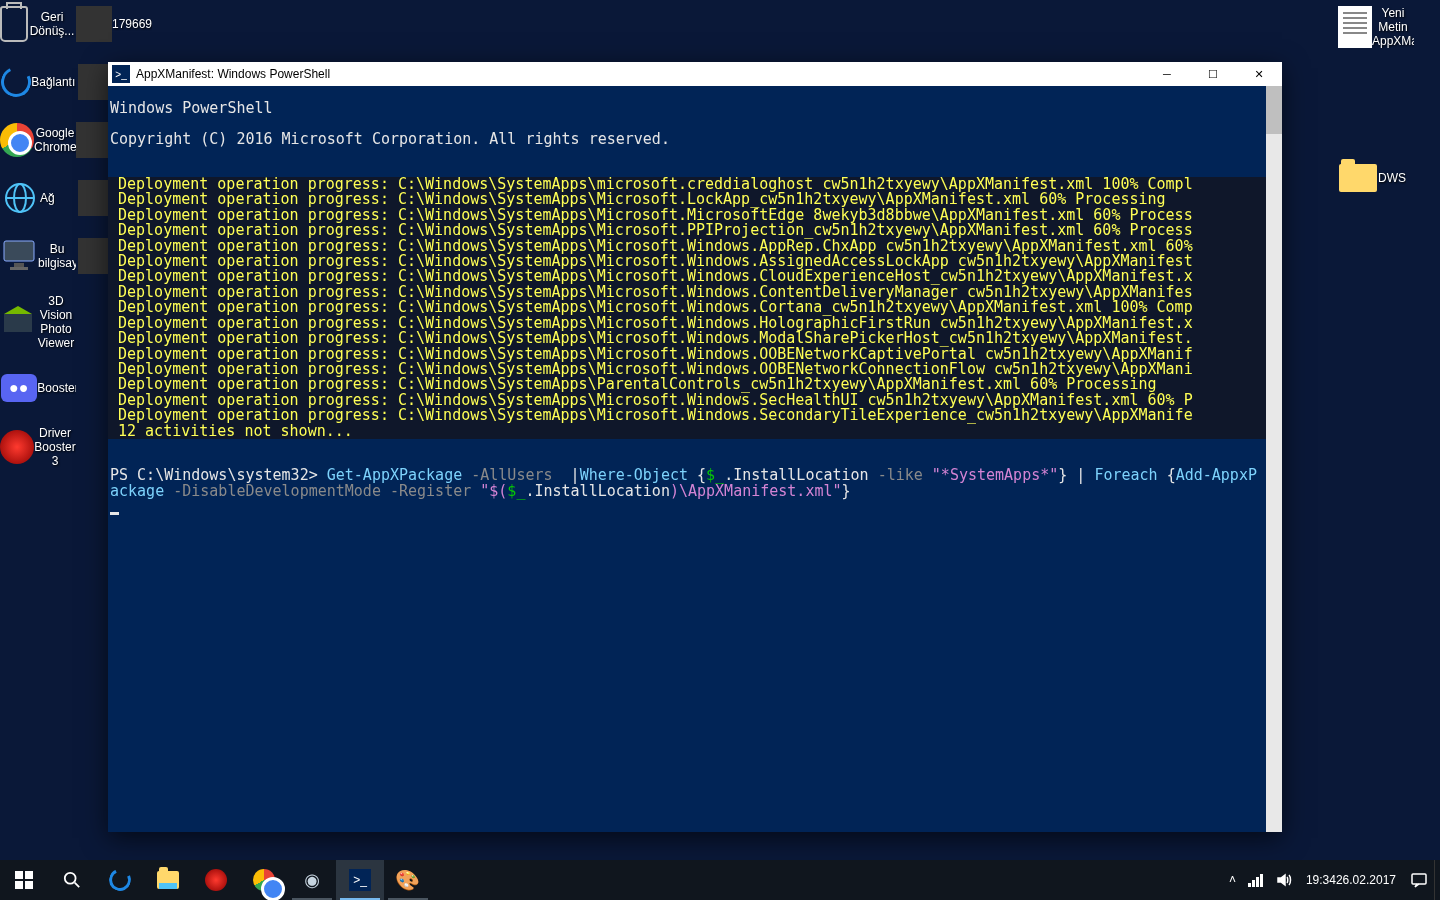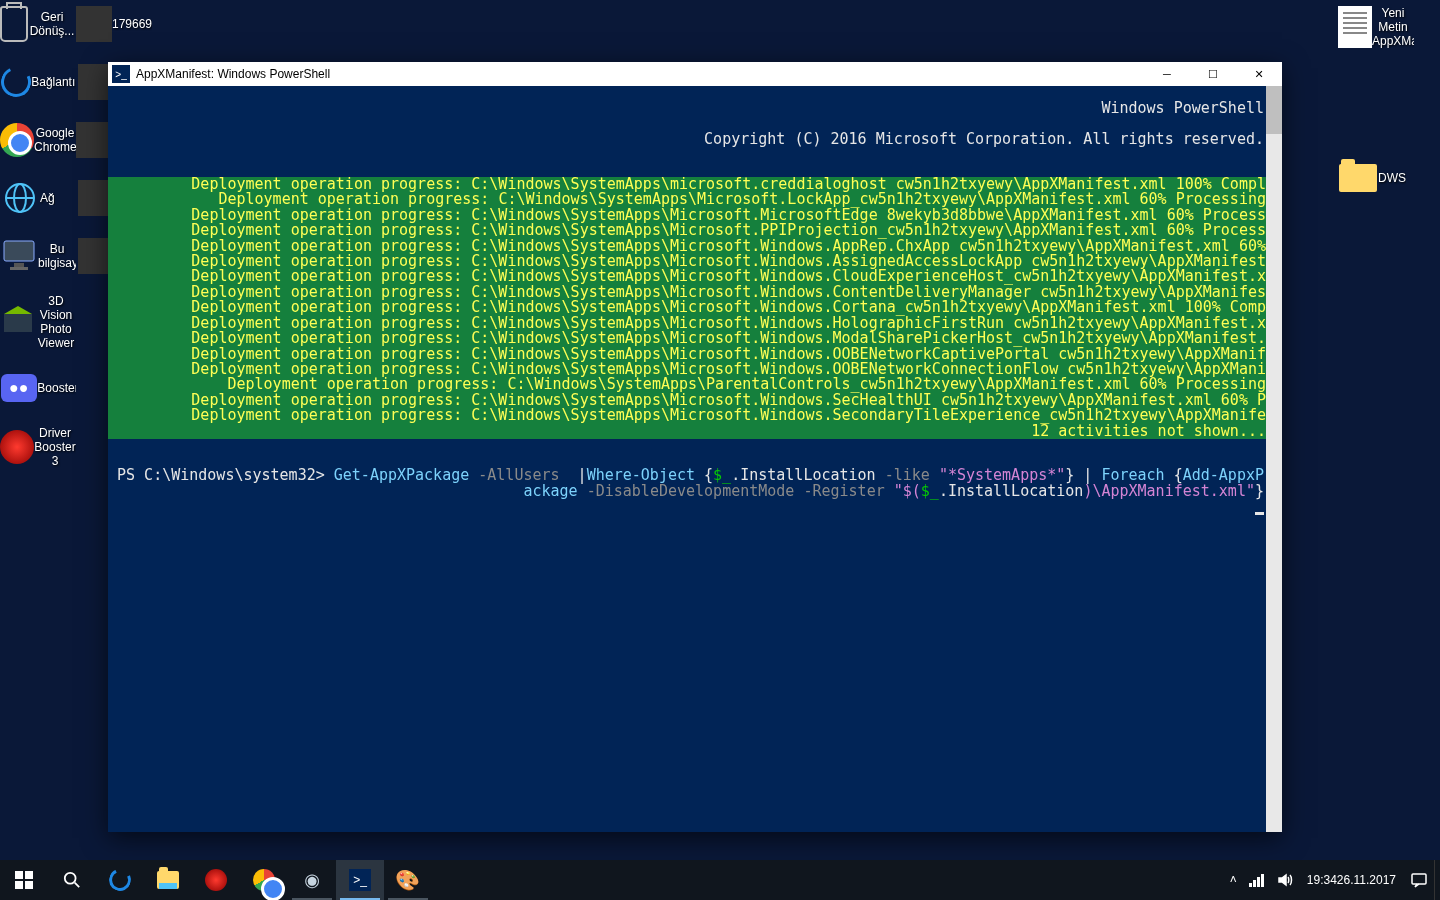--- a/index.html
+++ b/index.html
@@ -24,23 +24,23 @@
 
 
 .pswin { position:absolute; left:108px; top:62px; width:1174px; height:770px; background:#012456; box-shadow:0 6px 24px rgba(0,0,0,.6); display:flex; flex-direction:column; }
 .titlebar { height:24px; background:#fff; display:flex; align-items:center; font-size:12px; color:#000; }
 .titlebar .ticon { width:18px; height:18px; margin:0 6px 0 4px; background:#012456; display:flex; align-items:center; justify-content:center; color:#fff; font-size:10px; }
 .titlebar .ttext { flex:1; }
 .titlebar .tbtn { width:46px; height:24px; display:flex; align-items:center; justify-content:center; font-size:11px; }
 .psbody { flex:1; position:relative; overflow:hidden; }
 .scrolltrack{position:absolute;right:0;top:0;bottom:0;width:16px;background:#e8e8e8;}
 .scrollthumb{position:absolute;right:0;top:0;width:16px;height:48px;background:#bfbfbf;}
-.pscontent{position:absolute;left:0;top:0;right:16px;font-family:Consolas,"Lucida Console",monospace;font-size:15px;line-height:15.4px;color:#eee;white-space:pre;overflow:hidden;text-align:right;}
+.pscontent{position:absolute;left:0;top:0;right:16px;font-family:Consolas,"Lucida Console",monospace;font-size:15px;line-height:15.4px;color:#eee;white-space:pre;overflow:hidden;}
 .hdr{color:#e6e6e6;padding:0 2px;}
-.progbox{background:#15803d;color:#ffff55;padding:0 0 0 10px;margin-top:14px;white-space:pre;}
+.progbox{background:#0f172a;color:#ffff55;padding:0 0 0 10px;margin-top:14px;white-space:pre;}
 .progbox .progline{white-space:pre;overflow:hidden;}
 .cmd{padding:0 2px;margin-top:14px;white-space:pre-wrap;word-break:break-all;}
 .c-w{color:#e6e6e6;} .c-g{color:#8a8a8a;} .c-y{color:#7dd3fc;} .c-gr{color:#06c606;} .c-p{color:#d484d4;}
 .cursor{display:inline-block;width:9px;height:3px;background:#e6e6e6;vertical-align:bottom;}
 
 
 .taskbar { position:absolute; left:0; right:0; bottom:0; height:40px; background:#10161e; display:flex; align-items:stretch; }
 .tbitem{width:48px;display:flex;align-items:center;justify-content:center;color:#fff;position:relative;font-size:18px;}
 .tbitem.active{background:#2b3540;}
 .tbitem.active:after{content:"";position:absolute;bottom:0;left:4px;right:4px;height:2px;background:#76b9ed;}
@@ -239,21 +239,21 @@
         </svg>
     </div>
     <div class="titem">
       <svg width="16" height="16" viewBox="0 0 16 16" fill="none" stroke="#fff" stroke-width="1.5">
           <path d="M2 6v4h3l4 3V3L5 6z" fill="#fff"></path>
           <path d="M11 5c1 1 1 5 0 6M13 3c2 2 2 8 0 10"></path>
         </svg>
     </div>
     <div class="clock">
       <span>19:34</span>
-      <span>26.11.2017</span>
+      <span>26.02.2017</span>
     </div>
     <div class="titem">
       <svg width="18" height="18" viewBox="0 0 18 18" fill="none" stroke="#fff" stroke-width="1.5">
           <rect x="2" y="3" width="14" height="10" rx="1"></rect>
           <path d="M7 13l-2 3 4-3"></path>
         </svg>
     </div>
     <div style="width:6px;border-left:1px solid #333;height:40px;"></div>
   </div>
 </div>

